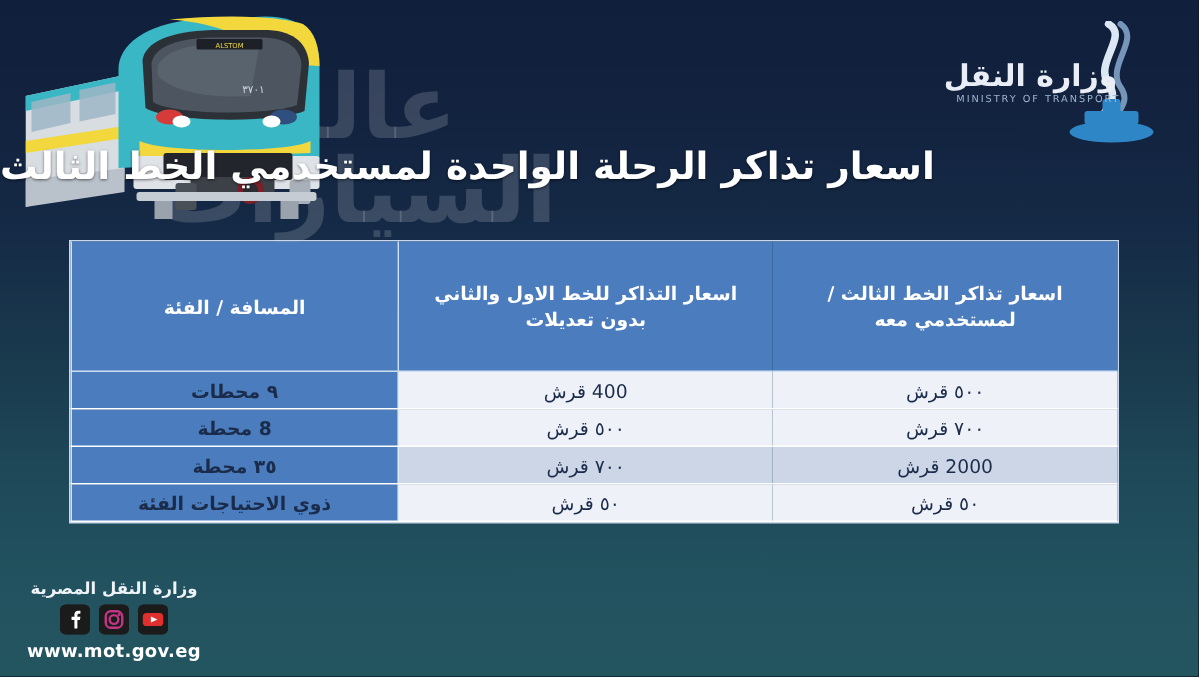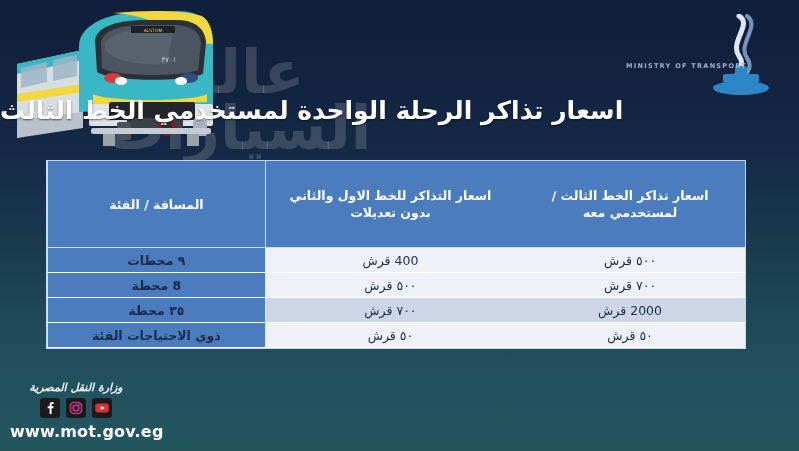--- a/index.html
+++ b/index.html
@@ -67,21 +67,21 @@
     font-weight: bold;
     color: #e9eef6;
     letter-spacing: 0px;
     white-space: nowrap;
   }
   .logo-en {
     position: absolute;
     right: 34px;
     top: 48px;
     font-size: 6.5px;
-    font-weight: bold;
+    font-weight: normal;
     color: #9fb4cd;
     letter-spacing: 1.3px;
     white-space: nowrap;
     direction: ltr;
   }
   .logo-mark {
     position: absolute;
     right: 2px;
     top: 0px;
     width: 70px;
@@ -164,42 +164,41 @@
     bottom: 10px;
     width: 132px;
     text-align: center;
   }
   .footer-ar {
     font-size: 11px;
     font-weight: bold;
     color: #eef3f8;
     margin-bottom: 4px;
     white-space: nowrap;
-    font-style: italic;
   }
   .social {
     display: flex;
     justify-content: center;
     gap: 6px;
     margin-bottom: 4px;
     direction: ltr;
   }
   .soc {
     width: 20px; height: 20px;
     border-radius: 4px;
     display: flex;
     align-items: center;
     justify-content: center;
     color: #fff;
   }
   .soc.fb { background: #1b1b1b; }
   .soc.ig { background: #1b1b1b; }
   .soc.yt { background: #1b1b1b; }
   .footer-url {
-    font-size: 16px;
+    font-size: 12px;
     font-weight: bold;
     color: #ffffff;
     letter-spacing: 0.2px;
     direction: ltr;
   }
 </style>
 </head>
 <body>
 
 <div class="stage">
@@ -257,20 +256,21 @@
   <div class="logo">
     <div class="logo-mark">
       <svg width="70" height="86" viewBox="0 0 70 86" xmlns="http://www.w3.org/2000/svg">
         <path d="M30,2 C44,10 20,28 30,42 C40,56 18,62 26,76" stroke="#dbe7f3" stroke-width="5" fill="none" stroke-linecap="round"></path>
         <path d="M38,2 C52,12 28,30 38,44 C48,58 26,64 34,78" stroke="#8fb4d8" stroke-width="4" fill="none" stroke-linecap="round" opacity="0.8"></path>
         <ellipse cx="32" cy="74" rx="28" ry="7" fill="#2e86c7"></ellipse>
         <rect x="14" y="60" width="36" height="9" rx="2" fill="#2e86c7"></rect>
         <rect x="26" y="52" width="12" height="10" rx="2" fill="#2e86c7"></rect>
       </svg>
     </div>
+    <div class="logo-ar">وزارة النقل</div>
     <div class="logo-en">MINISTRY OF TRANSPORT</div>
   </div>
 
   <div class="title">اسعار تذاكر الرحلة الواحدة لمستخدمي الخط الثالث</div>
 
   <div class="table-wrap">
     <table class="fares">
       <thead>
         <tr>
           <th class="col-line3">اسعار تذاكر الخط الثالث / لمستخدمي معه</th>

